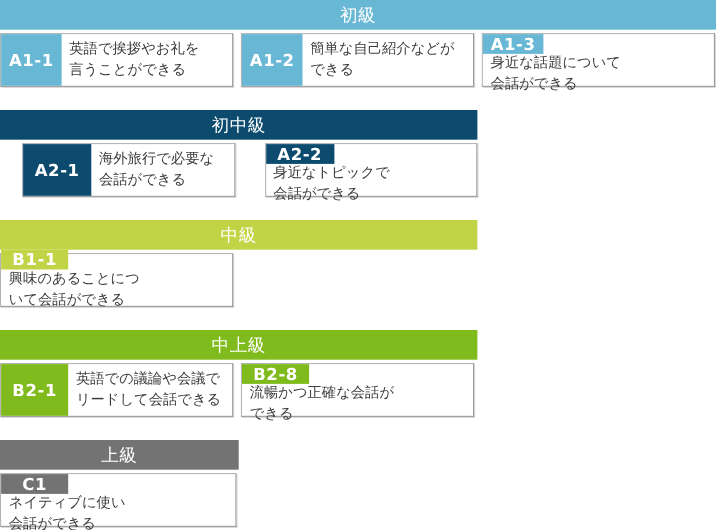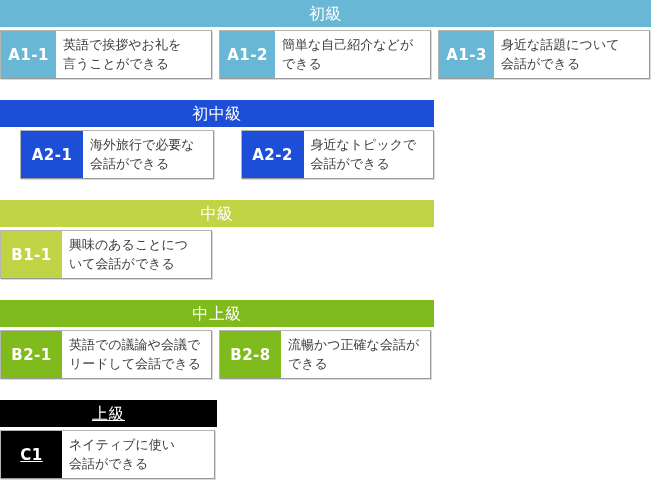--- a/index.html
+++ b/index.html
@@ -47,21 +47,21 @@
     align-items: stretch;
     height: 49px;
     background: #ffffff;
     border: 1px solid #b5b5b5;
     border-right-color: #9a9a9a;
     border-bottom-color: #9a9a9a;
     box-sizing: border-box;
     box-shadow: 1px 1px 0 0 #d9d9d9;
     margin-right: 7px;
   }
-  .card:last-child { margin-right: 0; }
+  .card:last-child { margin-right: 0; flex-direction: column; }
 
   .card-code {
     flex: 0 0 auto;
     display: flex;
     align-items: center;
     justify-content: center;
     color: #ffffff;
     font-size: 15px;
     font-weight: bold;
     letter-spacing: 0.5px;
@@ -98,24 +98,24 @@
   #block-b1 .card-code { width: 61px; }
 
   #block-b2 .card { width: 212px; }
   #block-b2 .card-code { width: 61px; }
 
   #block-c1 .card { width: 215px; }
   #block-c1 .card-code { width: 61px; }
 
   
   .theme-a1 .level-header, .theme-a1 .card-code { background: #68b8d5; }
-  .theme-a2 .level-header, .theme-a2 .card-code { background: #1d4ed8; }
+  .theme-a2 .level-header, .theme-a2 .card-code { background: #0c4a6e; }
   .theme-b1 .level-header, .theme-b1 .card-code { background: #c0d445; }
   .theme-b2 .level-header, .theme-b2 .card-code { background: #80bb1d; }
-  .theme-c1 .level-header, .theme-c1 .card-code { background: #000000; text-decoration: underline; }
+  .theme-c1 .level-header, .theme-c1 .card-code { background: #737373; }
 </style>
 </head>
 <body>
 
 <div class="board">
 
   <div class="level-block theme-a1" id="block-a1">
     <div class="level-header">初級</div>
     <div class="card-row">
       <div class="card">

